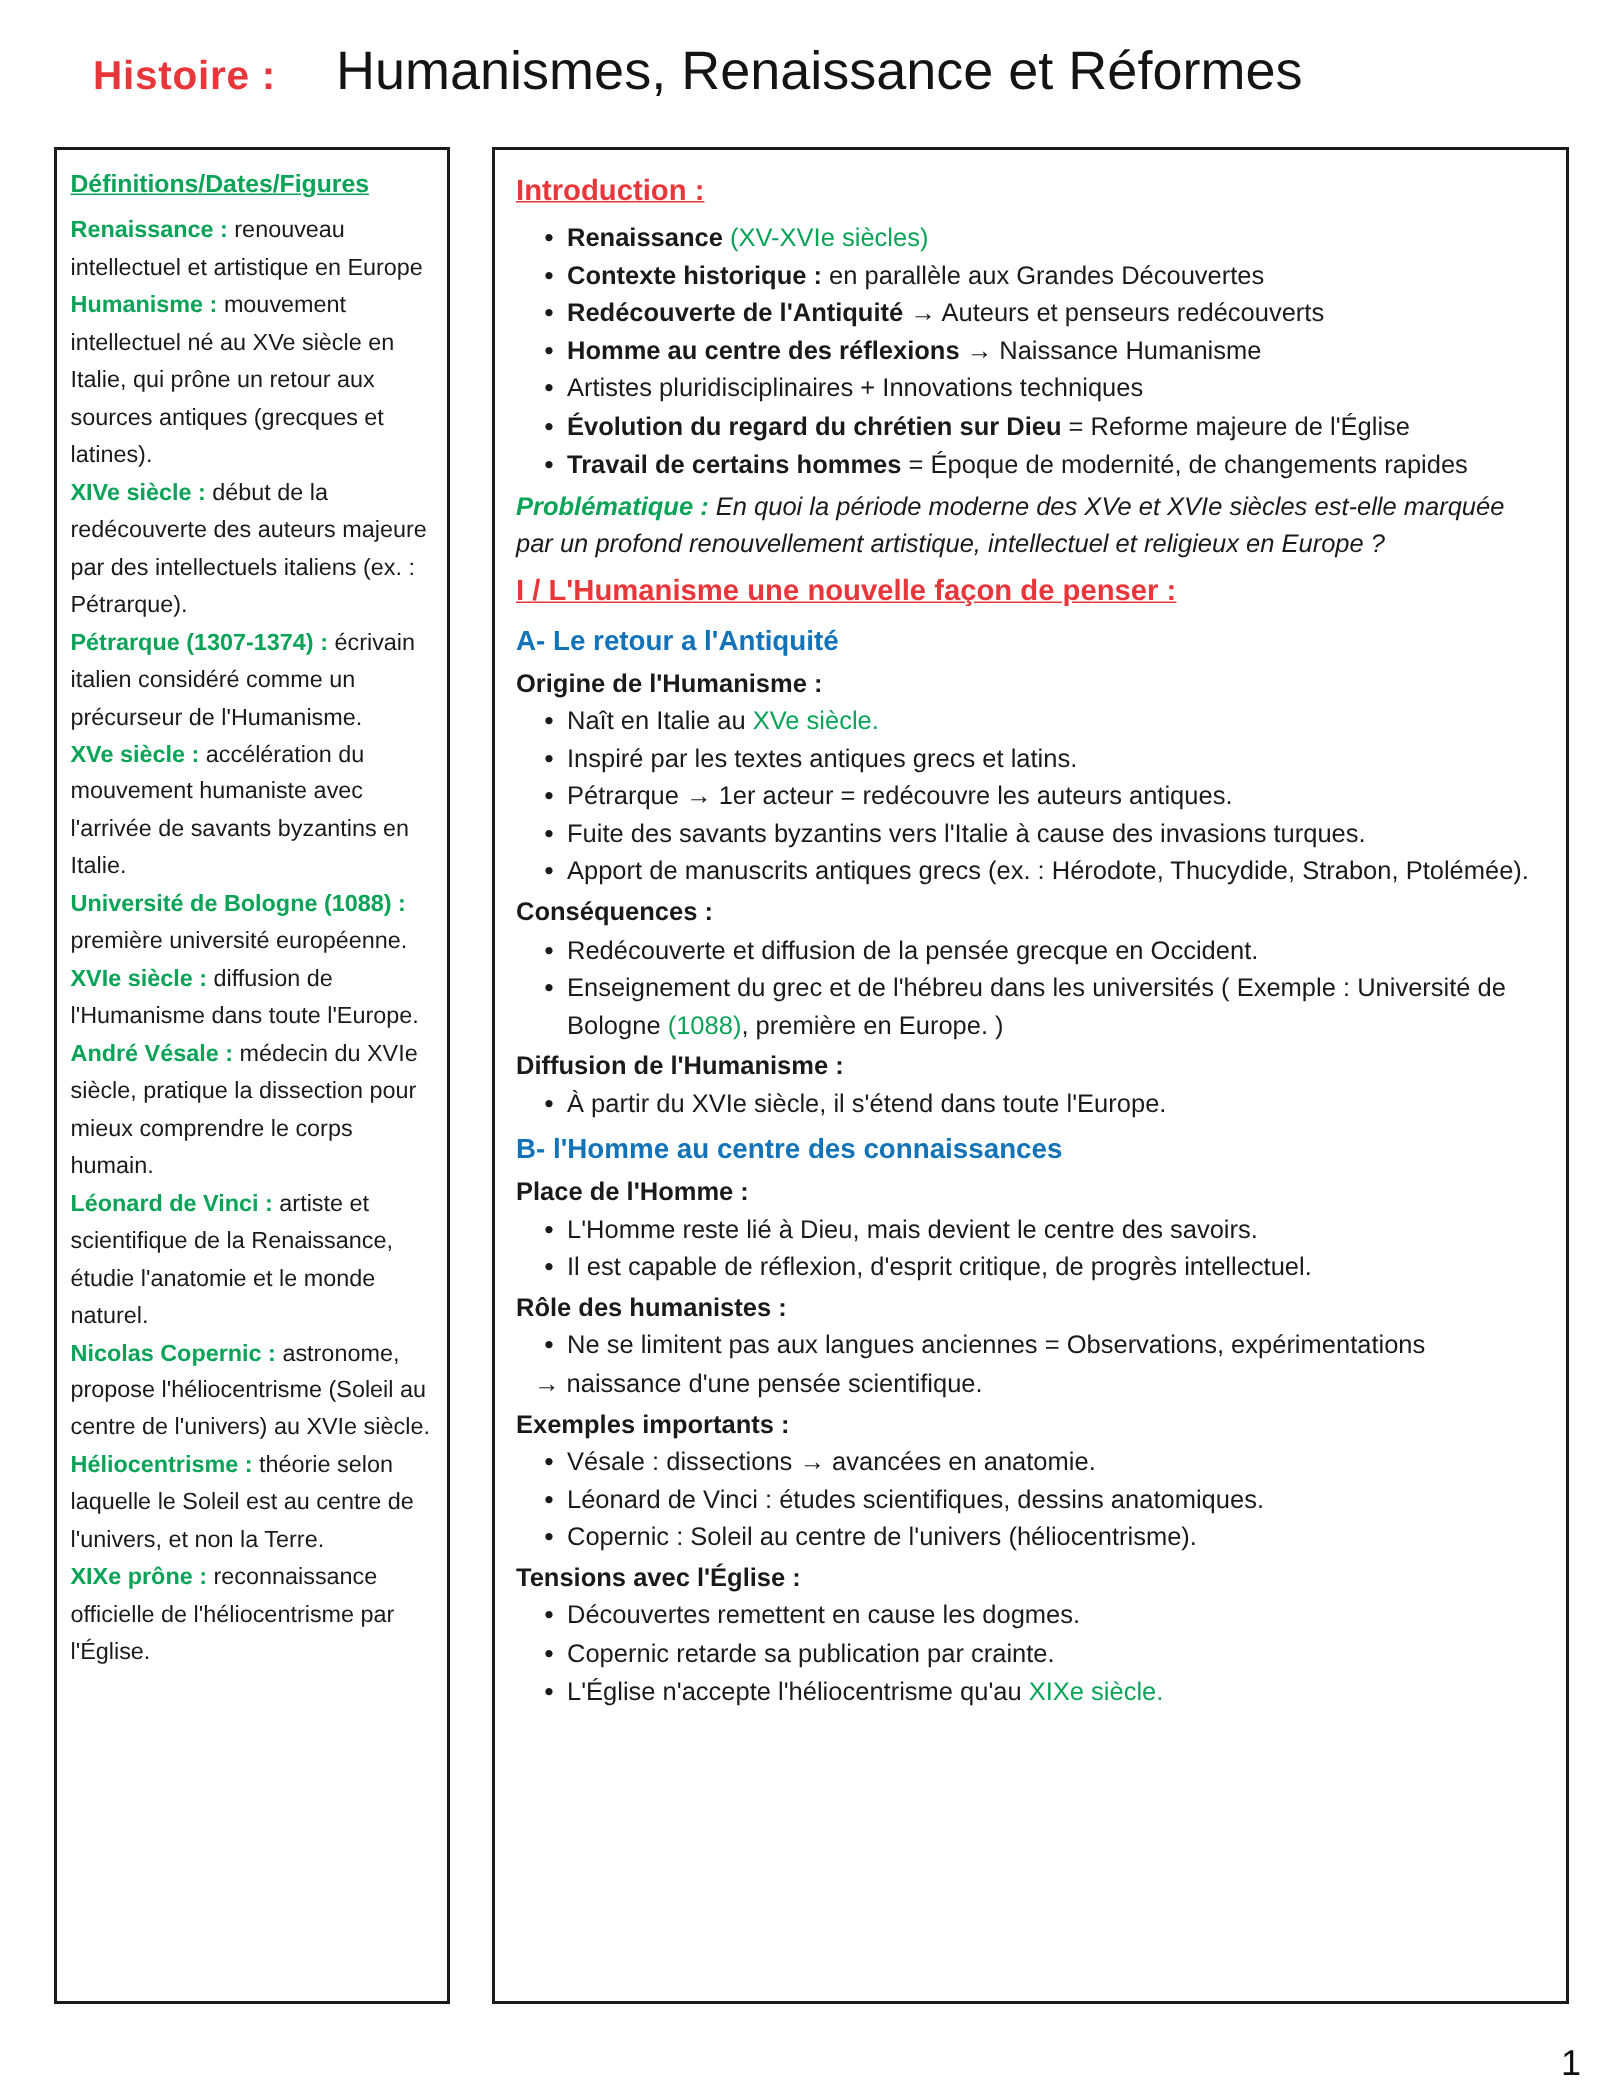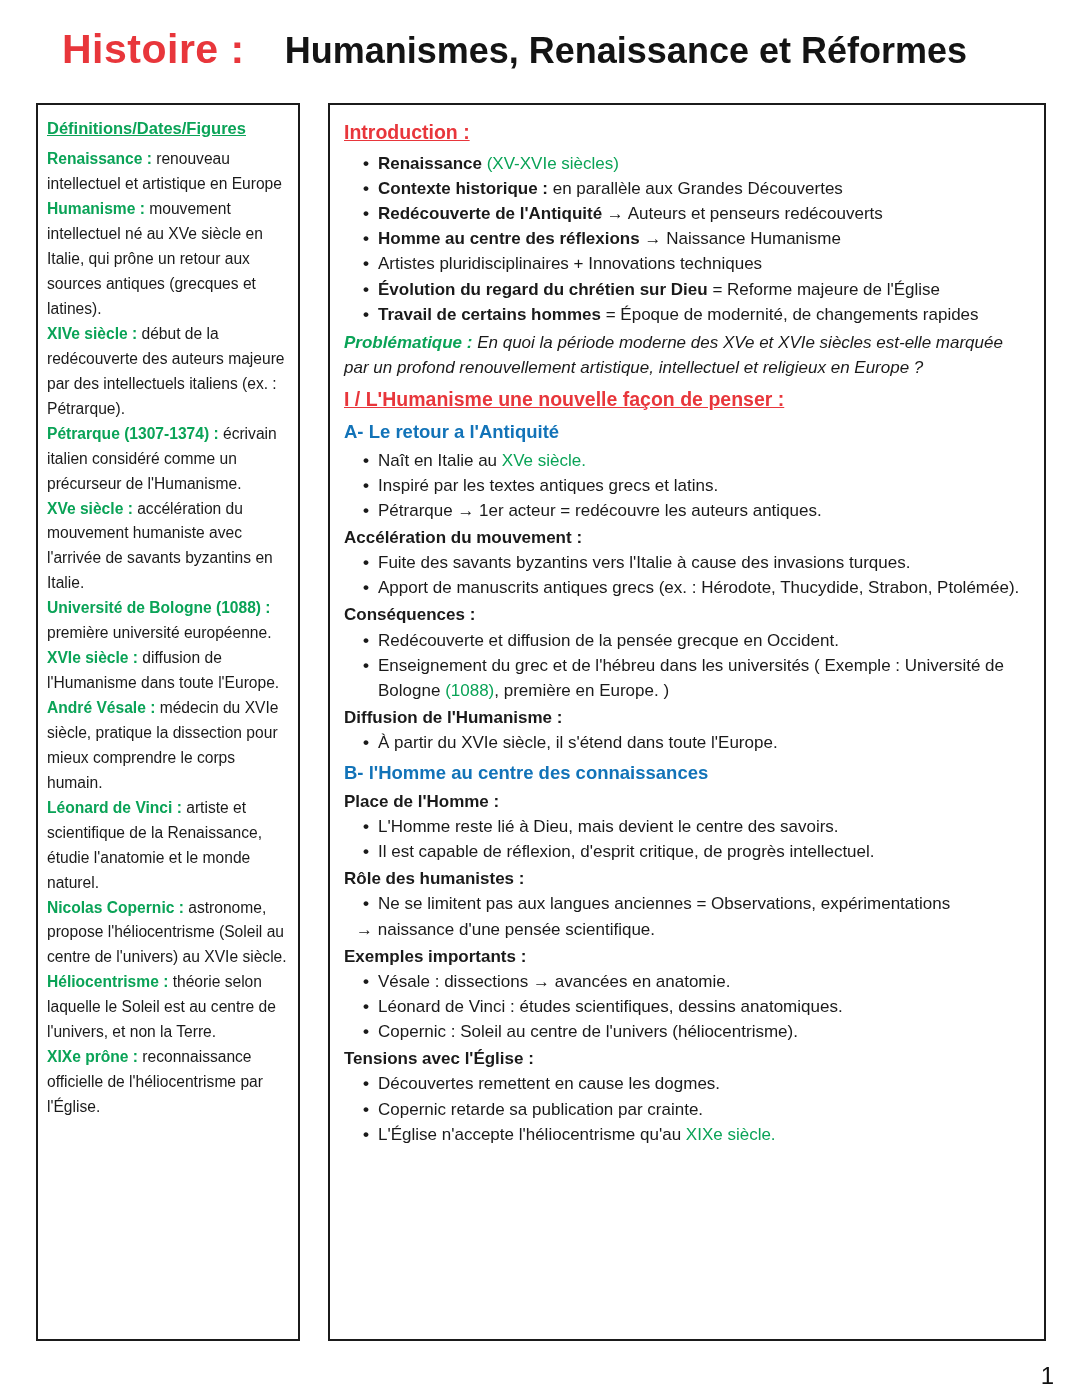--- a/index.html
+++ b/index.html
@@ -6,22 +6,22 @@
   *{ margin:0; padding:0; box-sizing:border-box; }
   html,body{ background:#ffffff; }
   body{
     width:1080px; height:1398px;
     font-family:"Liberation Sans", sans-serif;
     color:var(--ink);
   }
   .page{ position:relative; width:1080px; height:1398px; background:#fff; overflow:hidden; }
 
   .title-row{ display:flex; align-items:baseline; gap:40px; padding:26px 30px 0 62px; }
-  .title-label{ font-size:41px; font-weight:800; color:var(--red); letter-spacing:.5px; }
-  .title-text{ font-size:36px; font-weight:700; color:#141414;text-align:right; }
+  .title-label{ font-size:27px; font-weight:800; color:var(--red); letter-spacing:.5px; }
+  .title-text{ font-size:36px; font-weight:400; color:#141414;text-align:right; }
 
   .columns{ display:flex; gap:28px; margin:30px 34px 0 36px; height:1238px; }
 
   .sidebar-box{
     flex:0 0 264px; border:2px solid #1b1b1b;
     padding:10px 9px; font-size:15.6px; line-height:1.6; overflow:hidden;
   }
   .sidebar-heading{
     color:var(--green); font-weight:700; text-decoration:underline;
     font-size:16.5px; margin-bottom:6px;
@@ -105,33 +105,33 @@
           <span class="dot">•</span>
           <span class="btext"><span class="seg b">Évolution du regard du chrétien sur Dieu</span><span class="seg"> = Reforme majeure de l'Église</span></span>
         </div>
         <div class="blk bullet">
           <span class="dot">•</span>
           <span class="btext"><span class="seg b">Travail de certains hommes</span><span class="seg"> = Époque de modernité, de changements rapides</span></span>
         </div>
         <div class="blk para"><span class="seg b i c-green">Problématique :</span><span class="seg i"> En quoi la période moderne des XVe et XVIe siècles est-elle marquée par un profond renouvellement artistique, intellectuel et religieux en Europe ?</span></div>
         <div class="blk heading_red"><span class="seg">I / L'Humanisme une nouvelle façon de penser :</span></div>
         <div class="blk heading_blue"><span class="seg">A- Le retour a l'Antiquité</span></div>
+        <div class="blk label"><span class="seg">Origine de l'Humanisme :</span></div>
         <div class="blk bullet">
           <span class="dot">•</span>
           <span class="btext"><span class="seg">Naît en Italie au </span><span class="seg c-green">XVe siècle.</span></span>
         </div>
         <div class="blk bullet">
           <span class="dot">•</span>
           <span class="btext"><span class="seg">Inspiré par les textes antiques grecs et latins.</span></span>
         </div>
         <div class="blk bullet">
           <span class="dot">•</span>
           <span class="btext"><span class="seg">Pétrarque → 1er acteur = redécouvre les auteurs antiques.</span></span>
         </div>
-        <div class="blk label"><span class="seg">Accélération du mouvement :</span></div>
         <div class="blk bullet">
           <span class="dot">•</span>
           <span class="btext"><span class="seg">Fuite des savants byzantins vers l'Italie à cause des invasions turques.</span></span>
         </div>
         <div class="blk bullet">
           <span class="dot">•</span>
           <span class="btext"><span class="seg">Apport de manuscrits antiques grecs (ex. : Hérodote, Thucydide, Strabon, Ptolémée).</span></span>
         </div>
         <div class="blk label"><span class="seg">Conséquences :</span></div>
         <div class="blk bullet">

